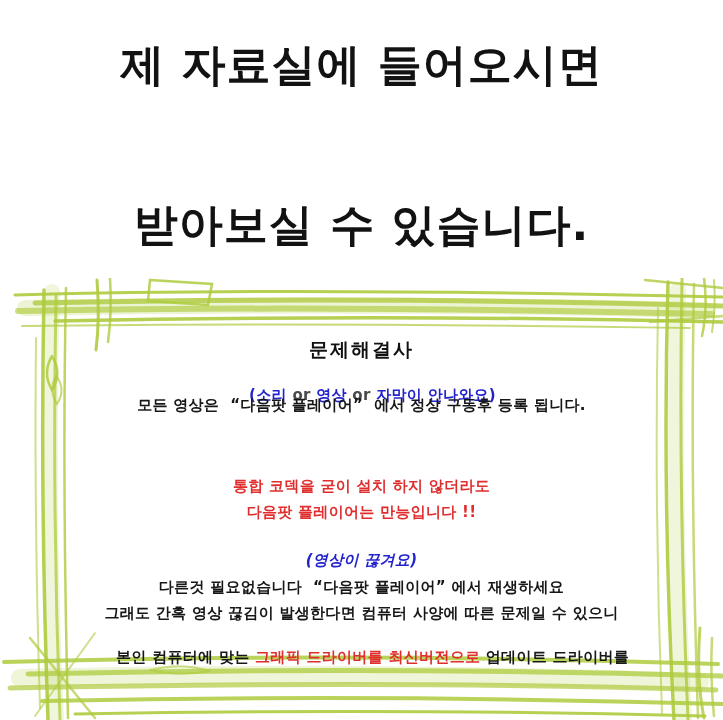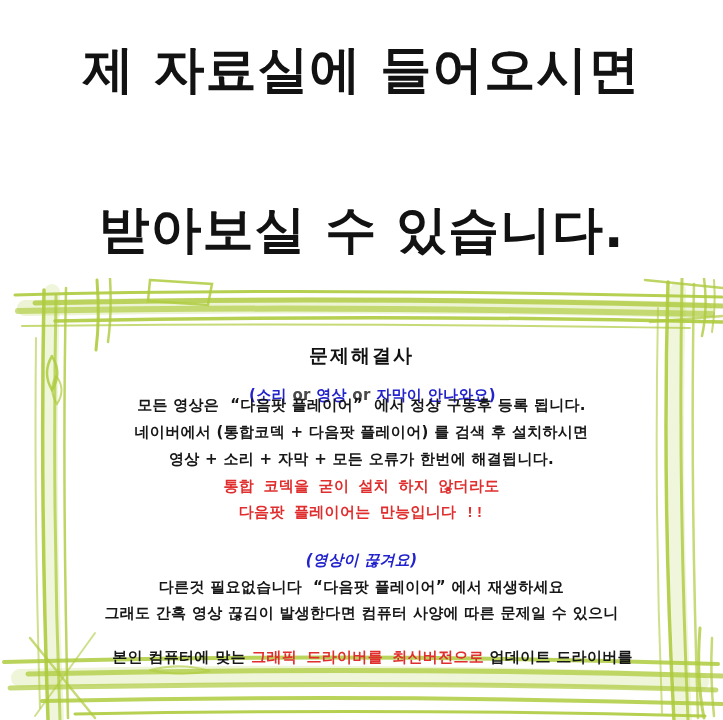--- a/index.html
+++ b/index.html
@@ -13,21 +13,21 @@
     position: relative;
     width: 723px; height: 720px;
     background: #ffffff;
   }
 
   
   .banner-line {
     position: absolute;
     left: 0; right: 0;
     text-align: center;
-    font-size: 51px;
+    font-size: 44px;
     font-weight: 700;
     letter-spacing: 1px;
     color: #121212;
     white-space: pre;
   }
   .banner-line .hl { color: #2138dd; }
   #banner-line-1 { top: 36px; }
   #banner-line-2 { top: 116px; }
   #banner-line-3 { top: 196px; }
 
@@ -47,25 +47,24 @@
     font-size: 15px;
     font-weight: 700;
     letter-spacing: 0.3px;
     color: #171717;
     white-space: pre;
   }
   .box-title {
     font-size: 19px;
     letter-spacing: 2px;
     color: #111111;
-    margin-top: 6px;
   }
   .blue-line, .blue-part { color: #2323cd; }
   .or-part { color: #4a4a4a; }
-  .red-line, .red-part { color: #e02e2e; font-family: Liberation Mono, monospace; }
+  .red-line, .red-part { color: #e02e2e; }
 
   #notice-title   { top: 337px; }
   #s1-heading     { top: 368px; }
   #s1-line-1      { top: 396px; }
   #s1-line-2      { top: 423px; }
   #s1-line-3      { top: 450px; }
   #s1-red-1       { top: 477px; }
   #s1-red-2       { top: 503px; }
   #s2-heading     { top: 551px; font-style: italic; }
   #s2-line-1      { top: 578px; }
@@ -132,22 +131,20 @@
     </g>
   </svg>
 
   <div class="box-line box-title" id="notice-title">문제해결사</div>
 
   <div class="box-line" id="s1-heading">
     <span class="blue-part">(</span><span class="blue-part">소리</span><span class="or-part"> or </span><span class="blue-part">영상</span><span class="or-part"> or </span><span class="blue-part">자막이 안나와요</span><span class="blue-part">)</span>
   </div>
 
   <div class="box-line" id="s1-line-1">모든 영상은  “다음팟 플레이어”  에서 정상 구동후 등록 됩니다.</div>
-  <div class="box-line" id="s1-line-2">네이버에서 (통합코덱 + 다음팟 플레이어) 를 검색 후 설치하시면</div>
-  <div class="box-line" id="s1-line-3">영상 + 소리 + 자막 + 모든 오류가 한번에 해결됩니다.</div>
   <div class="box-line red-line" id="s1-red-1">통합 코덱을 굳이 설치 하지 않더라도</div>
   <div class="box-line red-line" id="s1-red-2">다음팟 플레이어는 만능입니다 !!</div>
 
   <div class="box-line blue-line" id="s2-heading">(영상이 끊겨요)</div>
   <div class="box-line" id="s2-line-1">다른것 필요없습니다  “다음팟 플레이어” 에서 재생하세요</div>
   <div class="box-line" id="s2-line-2">그래도 간혹 영상 끊김이 발생한다면 컴퓨터 사양에 따른 문제일 수 있으니</div>
 
   <div class="box-line" id="s2-line-3">
     <span>본인 컴퓨터에 맞는 </span><span class="red-part">그래픽 드라이버를 최신버전으로</span><span> 업데이트 드라이버를</span>
   </div>

